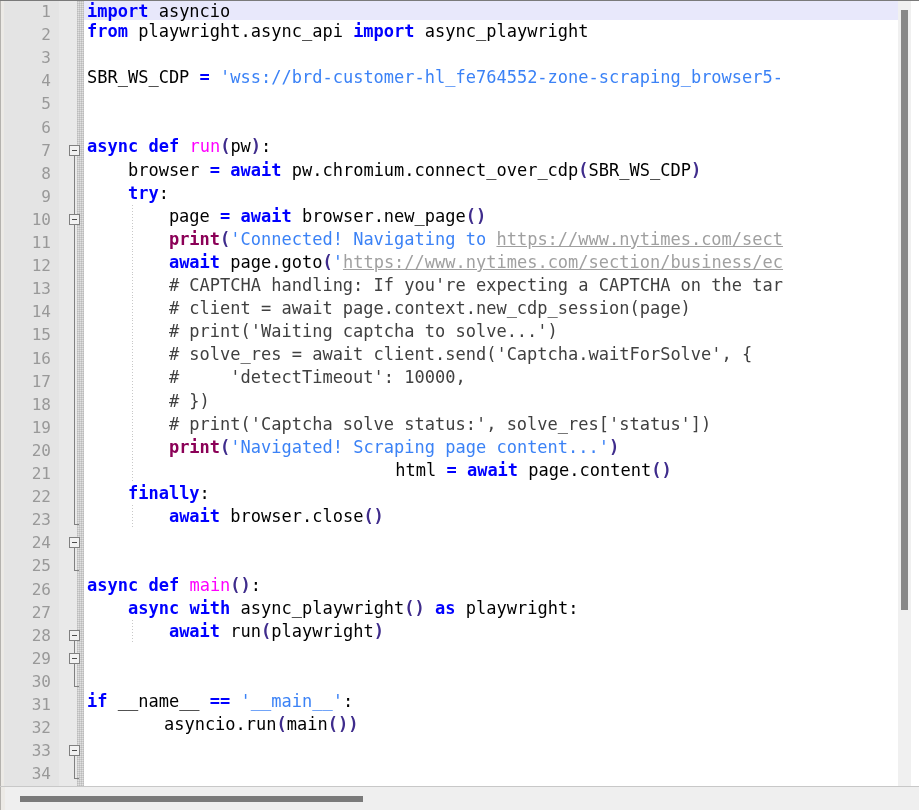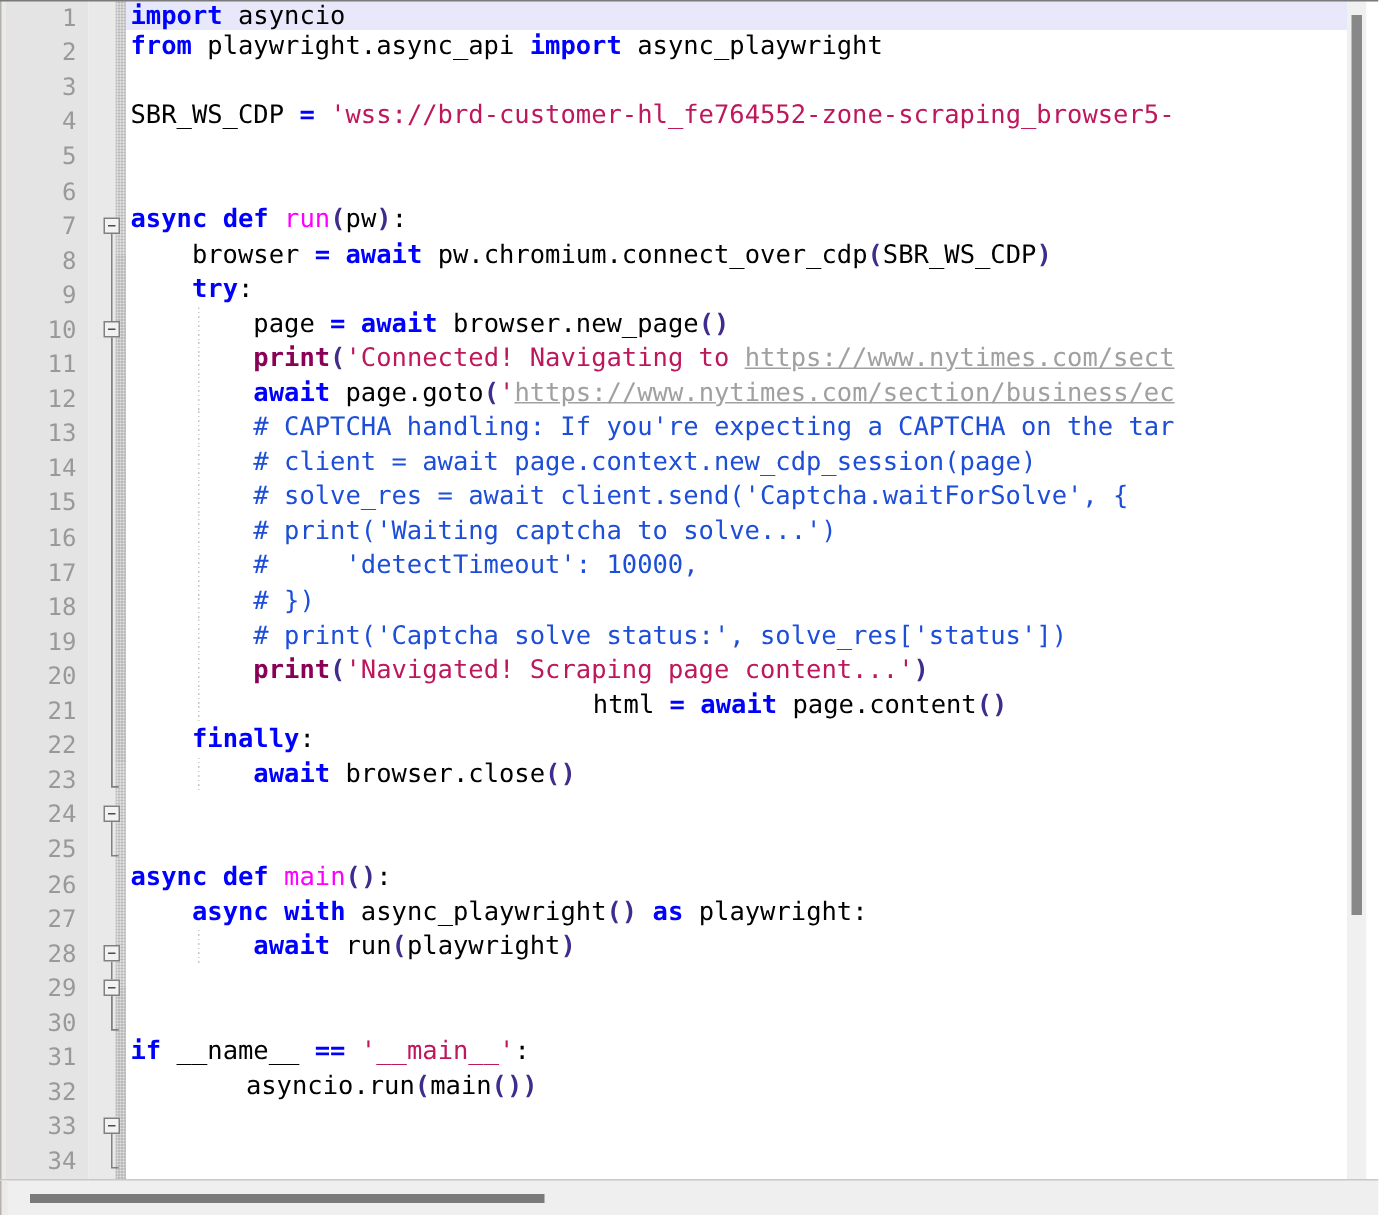--- a/index.html
+++ b/index.html
@@ -101,23 +101,23 @@
 
   
   .indent-guide {
     position: absolute; top: 0; width: 1px; height: 23.1px;
     background-image: repeating-linear-gradient(180deg,#c8c8c8 0px,#c8c8c8 1px,transparent 1px,transparent 3px);
   }
 
   
   .t-kw      { color: #0000ff; font-weight: bold; }
   .t-fn      { color: #ff00ff; }
-  .t-str     { color: #be185d; }
+  .t-str     { color: #3b82f6; }
   .t-strlink { color: #a0a0a0; text-decoration: underline; }
-  .t-com     { color: #1d4ed8; }
+  .t-com     { color: #404040; }
   .t-print   { color: #8b0057; font-weight: bold; }
   .t-paren   { color: #3f2c8c; font-weight: bold; }
   .t-op      { color: #0000ff; font-weight: bold; }
   .t-plain   { color: #000000; }
   .t-dunder  { color: #000000; }
 
   
   #vscroll-track {
     position: absolute; right: 8px; top: 0;
     width: 13px; height: 786px;
@@ -237,22 +237,22 @@
         <div class="code-line" style="height: 23.1px; line-height: 23.1px;"><span>&nbsp;</span></div>
         <div class="code-line" style="height: 23.1px; line-height: 23.1px;"><span>&nbsp;</span></div>
         <div class="code-line" style="height: 23.1px; line-height: 23.1px;"><span class="t-kw">async</span><span class="t-plain"> </span><span class="t-kw">def</span><span class="t-plain"> </span><span class="t-fn">run</span><span class="t-paren">(</span><span class="t-plain">pw</span><span class="t-paren">)</span><span class="t-plain">:</span></div>
         <div class="code-line" style="height: 23.1px; line-height: 23.1px;"><span class="t-plain">    browser </span><span class="t-op">=</span><span class="t-plain"> </span><span class="t-kw">await</span><span class="t-plain"> pw.chromium.connect_over_cdp</span><span class="t-paren">(</span><span class="t-plain">SBR_WS_CDP</span><span class="t-paren">)</span></div>
         <div class="code-line" style="height: 23.1px; line-height: 23.1px;"><span class="t-plain">    </span><span class="t-kw">try</span><span class="t-plain">:</span></div>
         <div class="code-line" style="height: 23.1px; line-height: 23.1px;"><span class="indent-guide" style="left: 48px;"></span><span class="t-plain">        page </span><span class="t-op">=</span><span class="t-plain"> </span><span class="t-kw">await</span><span class="t-plain"> browser.new_page</span><span class="t-paren">()</span></div>
         <div class="code-line" style="height: 23.1px; line-height: 23.1px;"><span class="indent-guide" style="left: 48px;"></span><span class="t-plain">        </span><span class="t-print">print</span><span class="t-paren">(</span><span class="t-str">'Connected! Navigating to </span><span class="t-strlink">https://www.nytimes.com/sect</span></div>
         <div class="code-line" style="height: 23.1px; line-height: 23.1px;"><span class="indent-guide" style="left: 48px;"></span><span class="t-plain">        </span><span class="t-kw">await</span><span class="t-plain"> page.goto</span><span class="t-paren">(</span><span class="t-str">'</span><span class="t-strlink">https://www.nytimes.com/section/business/ec</span></div>
         <div class="code-line" style="height: 23.1px; line-height: 23.1px;"><span class="indent-guide" style="left: 48px;"></span><span class="t-com">        # CAPTCHA handling: If you're expecting a CAPTCHA on the tar</span></div>
         <div class="code-line" style="height: 23.1px; line-height: 23.1px;"><span class="indent-guide" style="left: 48px;"></span><span class="t-com">        # client = await page.context.new_cdp_session(page)</span></div>
+        <div class="code-line" style="height: 23.1px; line-height: 23.1px;"><span class="indent-guide" style="left: 48px;"></span><span class="t-com">        # print('Waiting captcha to solve...')</span></div>
         <div class="code-line" style="height: 23.1px; line-height: 23.1px;"><span class="indent-guide" style="left: 48px;"></span><span class="t-com">        # solve_res = await client.send('Captcha.waitForSolve', {</span></div>
-        <div class="code-line" style="height: 23.1px; line-height: 23.1px;"><span class="indent-guide" style="left: 48px;"></span><span class="t-com">        # print('Waiting captcha to solve...')</span></div>
         <div class="code-line" style="height: 23.1px; line-height: 23.1px;"><span class="indent-guide" style="left: 48px;"></span><span class="t-com">        #     'detectTimeout': 10000,</span></div>
         <div class="code-line" style="height: 23.1px; line-height: 23.1px;"><span class="indent-guide" style="left: 48px;"></span><span class="t-com">        # })</span></div>
         <div class="code-line" style="height: 23.1px; line-height: 23.1px;"><span class="indent-guide" style="left: 48px;"></span><span class="t-com">        # print('Captcha solve status:', solve_res['status'])</span></div>
         <div class="code-line" style="height: 23.1px; line-height: 23.1px;"><span class="indent-guide" style="left: 48px;"></span><span class="t-plain">        </span><span class="t-print">print</span><span class="t-paren">(</span><span class="t-str">'Navigated! Scraping page content...'</span><span class="t-paren">)</span></div>
         <div class="code-line" style="height: 23.1px; line-height: 23.1px; text-align: center;"><span class="indent-guide" style="left: 48px;"></span><span class="t-plain">        html </span><span class="t-op">=</span><span class="t-plain"> </span><span class="t-kw">await</span><span class="t-plain"> page.content</span><span class="t-paren">()</span></div>
         <div class="code-line" style="height: 23.1px; line-height: 23.1px;"><span class="t-plain">    </span><span class="t-kw">finally</span><span class="t-plain">:</span></div>
         <div class="code-line" style="height: 23.1px; line-height: 23.1px;"><span class="indent-guide" style="left: 48px;"></span><span class="t-plain">        </span><span class="t-kw">await</span><span class="t-plain"> browser.close</span><span class="t-paren">()</span></div>
         <div class="code-line" style="height: 23.1px; line-height: 23.1px;"><span>&nbsp;</span></div>
         <div class="code-line" style="height: 23.1px; line-height: 23.1px;"><span>&nbsp;</span></div>
         <div class="code-line" style="height: 23.1px; line-height: 23.1px;"><span class="t-kw">async</span><span class="t-plain"> </span><span class="t-kw">def</span><span class="t-plain"> </span><span class="t-fn">main</span><span class="t-paren">()</span><span class="t-plain">:</span></div>

